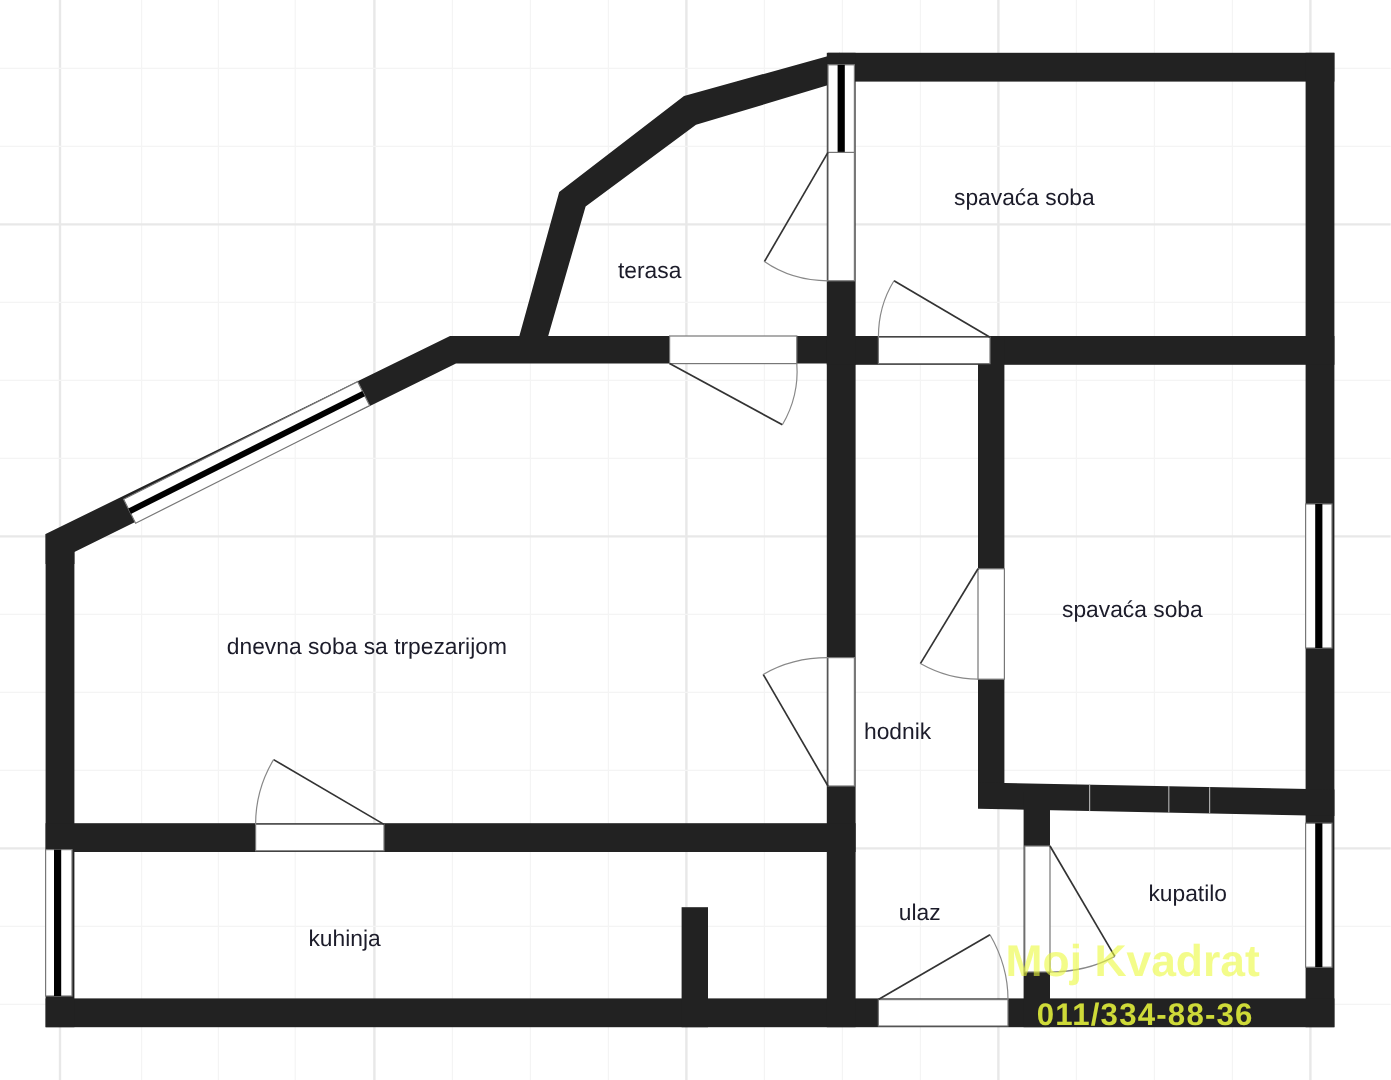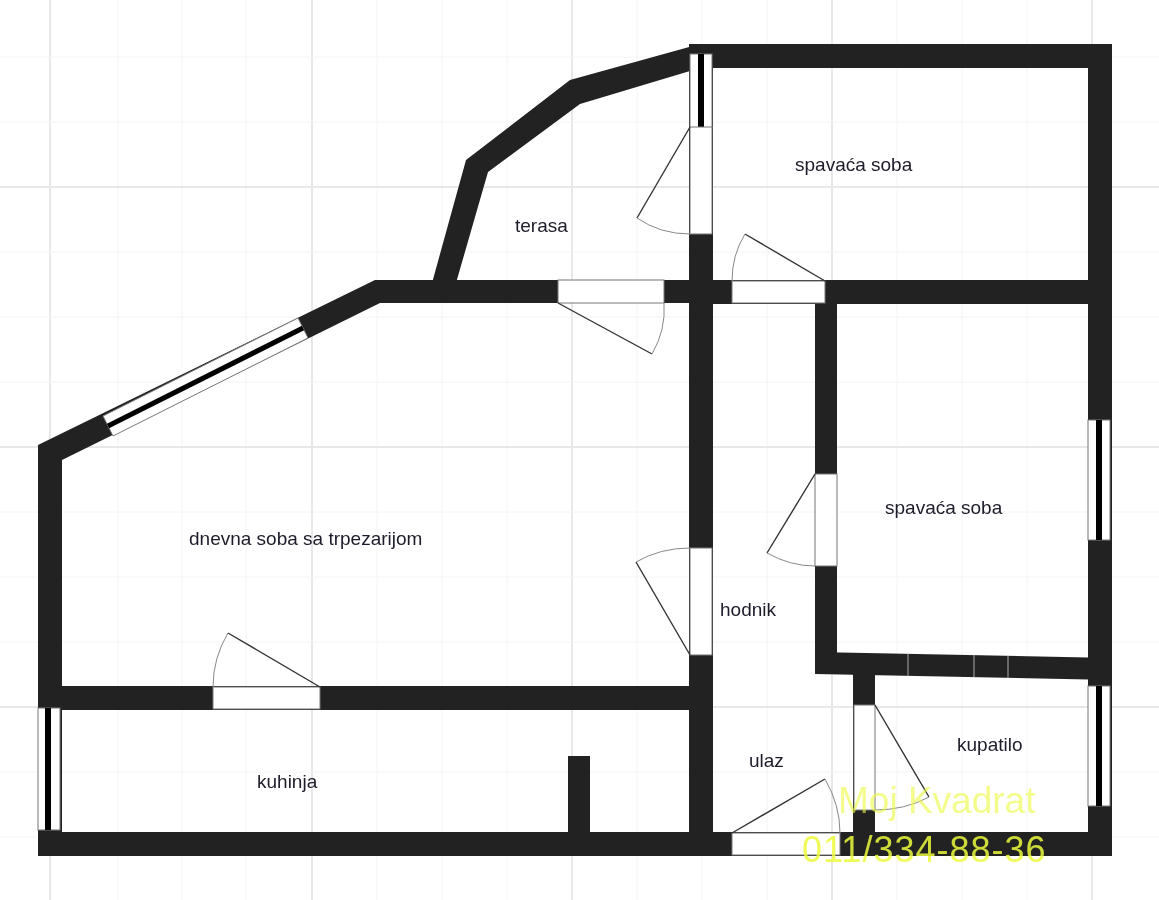--- a/index.html
+++ b/index.html
@@ -6,23 +6,23 @@
     body { width: 1159px; height: 900px; overflow: hidden; position: relative; font-family: "Liberation Sans", "DejaVu Sans", sans-serif; }
     #plan { position: absolute; left: 0; top: 0; width: 1159px; height: 900px; }
     .grid-minor { stroke: #f4f4f4; stroke-width: 1; }
     .grid-major { stroke: #e8e8e8; stroke-width: 2; }
     .wall { fill: #222222; }
     .opening { fill: #ffffff; stroke: #777777; stroke-width: 1; }
     .glass { fill: #000000; }
     .swing { fill: none; stroke: #333333; stroke-width: 1.4; }
     .arc { fill: none; stroke: #888888; stroke-width: 1; }
     .room-label { fill: #1c1c2a; font-family: "Liberation Sans", "DejaVu Sans", sans-serif; font-size: 19px; font-weight: 400; }
-    .watermark { position: absolute; font-family: "Liberation Sans", "DejaVu Sans", sans-serif; font-weight: 400; color: rgba(236, 250, 60, 0.85); white-space: nowrap; line-height: 1; }
+    .watermark { position: absolute; font-family: "Liberation Sans", "DejaVu Sans", sans-serif; font-weight: 700; color: rgba(236, 250, 60, 0.85); white-space: nowrap; line-height: 1; }
     .wm-name { left: 838px; top: 782px; font-size: 37px; opacity: 0.7; }
-    .wm-phone { left: 802px; top: 832px; font-size: 36px; letter-spacing: 1px; }
+    .wm-phone { left: 864px; top: 832px; font-size: 26px; letter-spacing: 1px; }
   </style>
 </head>
 <body>
 
 <svg id="plan" viewBox="0 0 1159 900" xmlns="http://www.w3.org/2000/svg">
 
   <g>
     <line class="grid-minor" x1="118" y1="0" x2="118" y2="900"></line>
     <line class="grid-minor" x1="182" y1="0" x2="182" y2="900"></line>
     <line class="grid-minor" x1="246" y1="0" x2="246" y2="900"></line>

